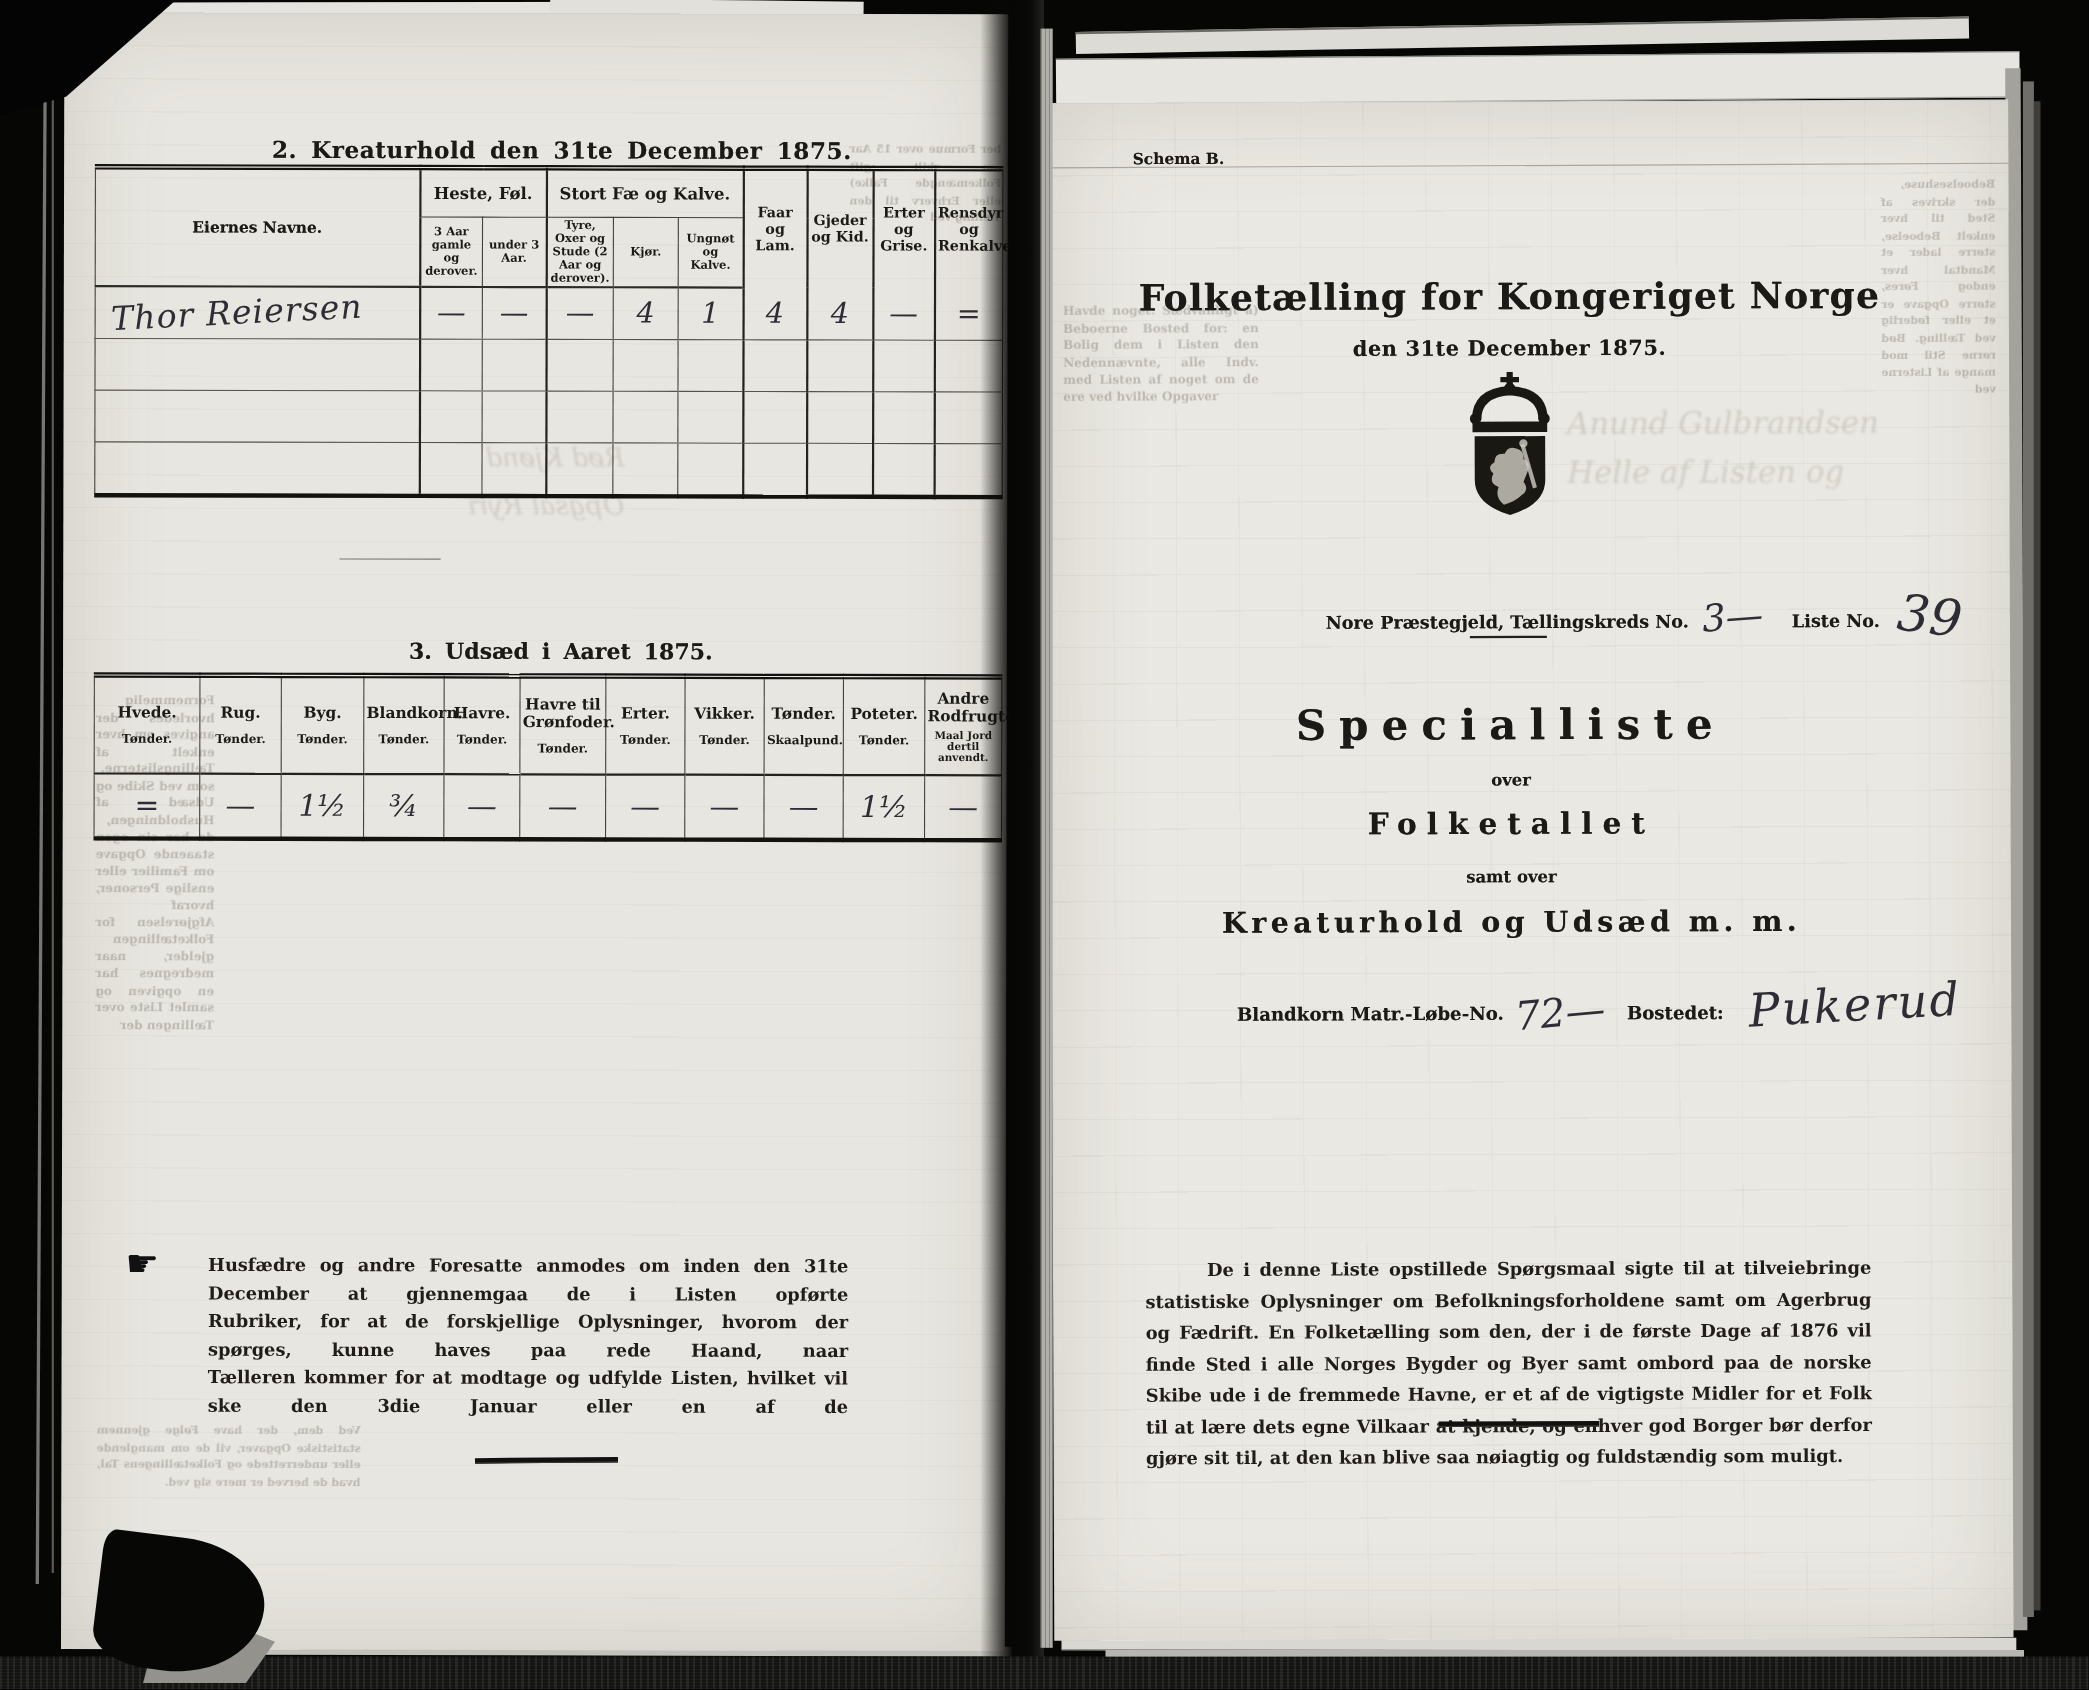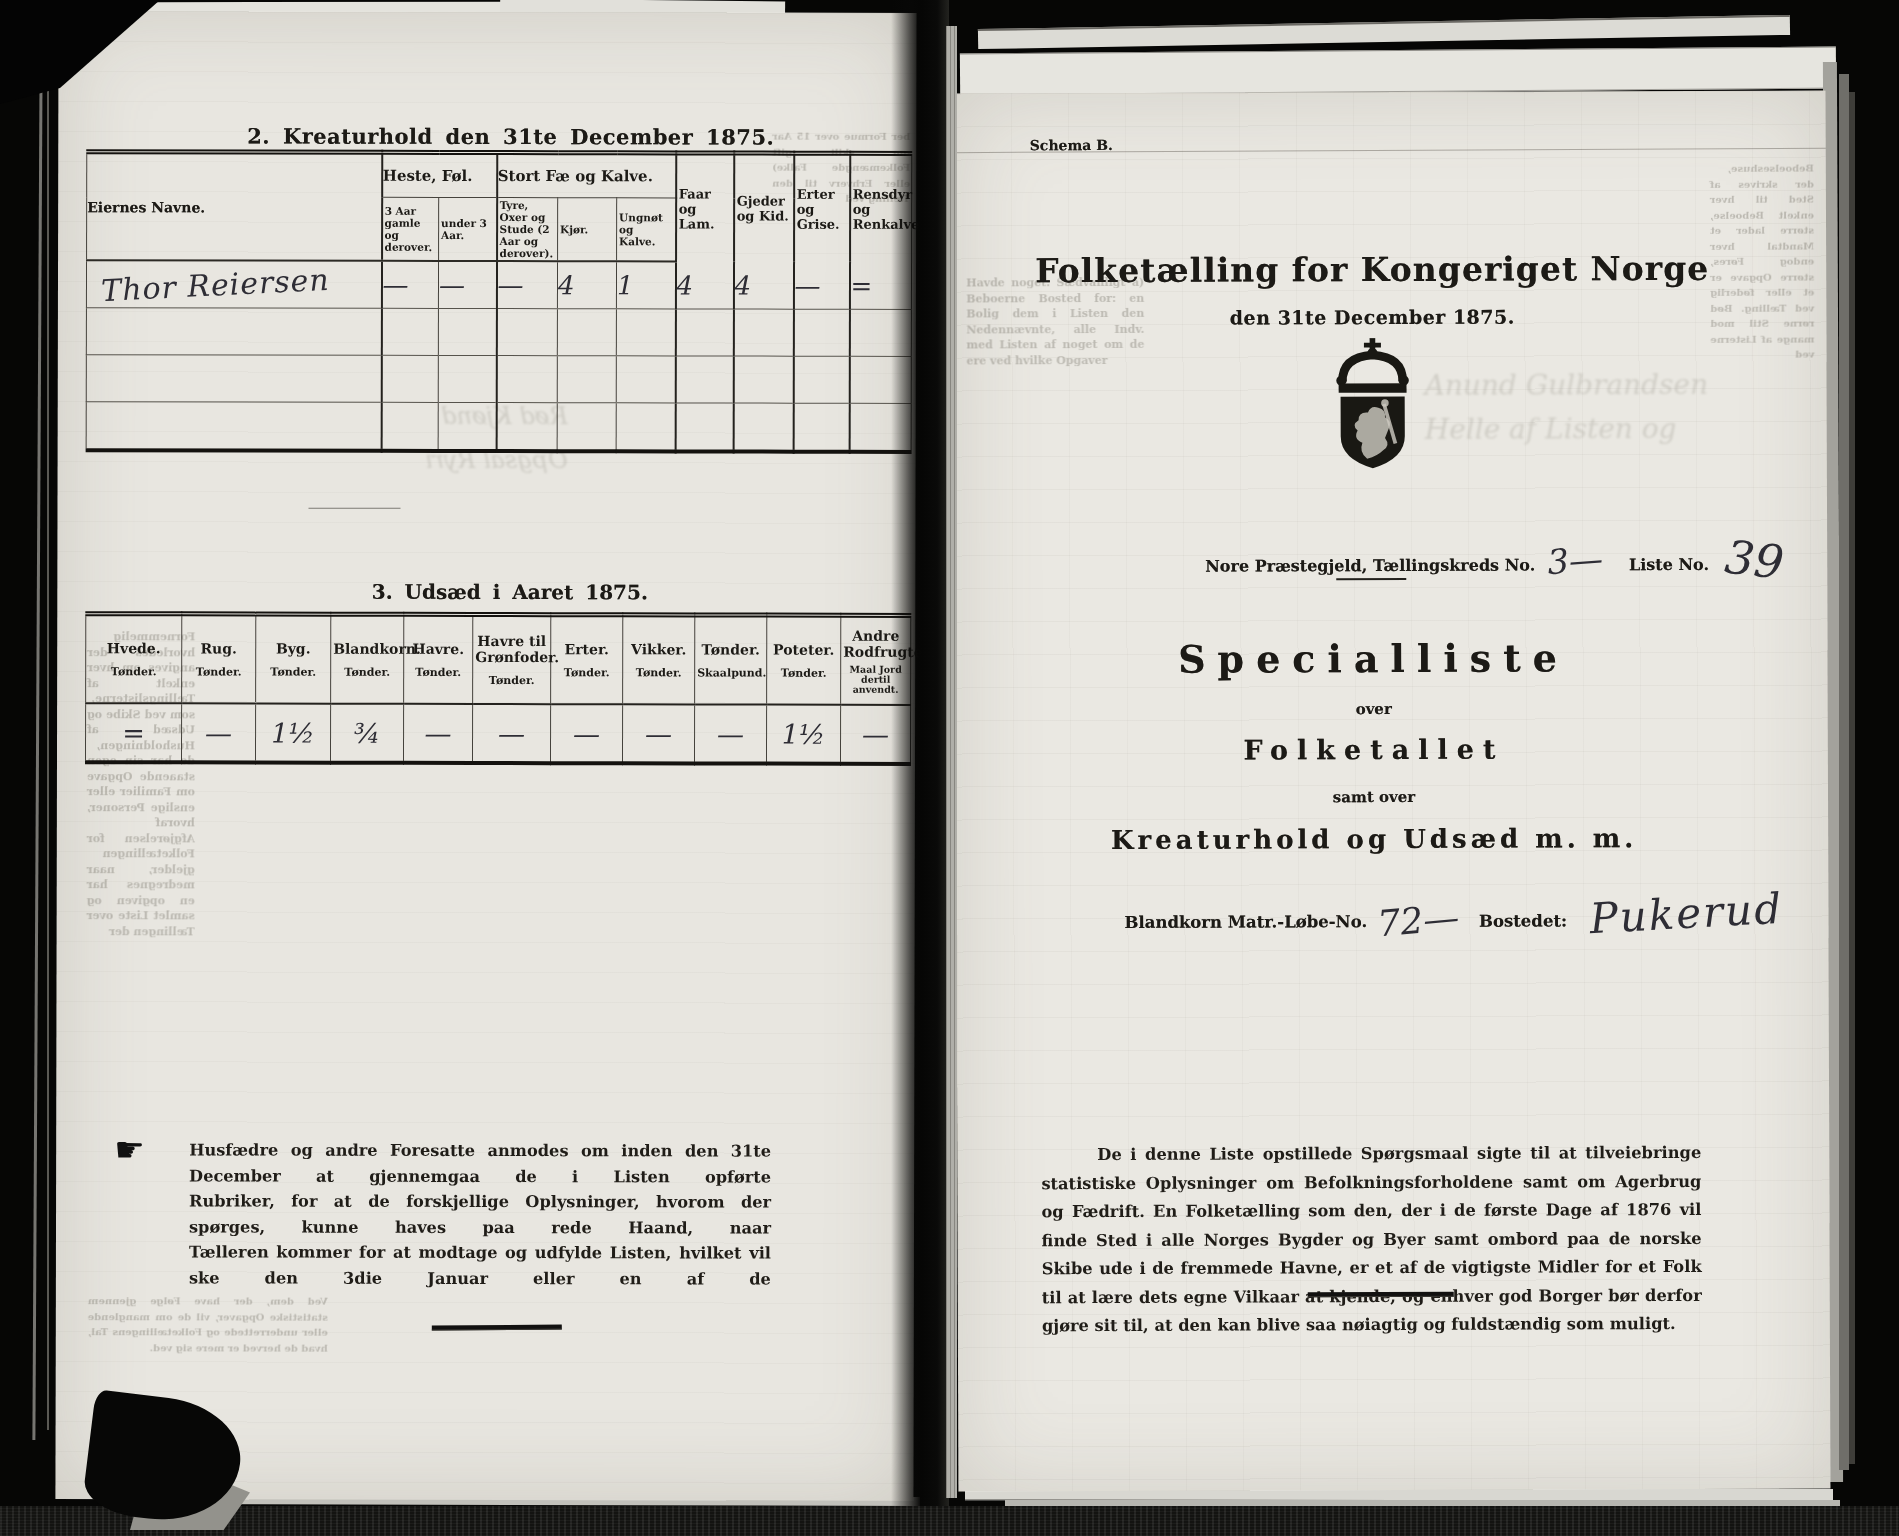--- a/index.html
+++ b/index.html
@@ -48,21 +48,21 @@
 
   
   .ptxt{font-weight:700;text-shadow:0 0 .4px rgba(20,16,10,.55);}
   .t2-title{left:28px;top:112px;width:825px;text-align:center;font-size:21px;letter-spacing:.5px;word-spacing:5px;transform:translateX(12px);}
   .t3-title{left:28px;top:568px;width:825px;text-align:center;font-size:20px;word-spacing:5px;transform:translateX(12px);}
 
   
   table{border-collapse:collapse;table-layout:fixed;position:absolute;}
   .t2{left:28px;top:138px;width:825px;border-top:5px double #14120f;border-bottom:4px solid #14120f;
       border-left:1.5px solid #3a3833;border-right:1.5px solid #3a3833;}
-  .t2 td{border-left:1.3px solid #45423c;vertical-align:middle;padding:0;}
+  .t2 td{border-left:1.3px solid #45423c;vertical-align:middle;text-align:center;padding:0;}
   .t2 td.hl{border-left:2.5px solid #24221e;}
   .t2 .h1 td{height:42px;border-bottom:1px solid #45423c;}
   .t2 .h1 td.span2{border-bottom:none;}
   .t2 .h2 td{height:56px;border-bottom:2px solid #2c2a25;}
   .t2 td.owner{border-bottom:2px solid #2c2a25;}
   .t2 .grp{font-size:15px;font-weight:700;}
   .t2 .sub{font-size:10.5px;font-weight:700;line-height:12px;padding:1px 2px;}
   .t2 .single{font-size:13px;font-weight:700;line-height:15px;padding:0 2px;}
   .t2 .dr td{height:46px;border-bottom:1px solid #56534c;}
   .t2 tr.last td{border-bottom:none;}

